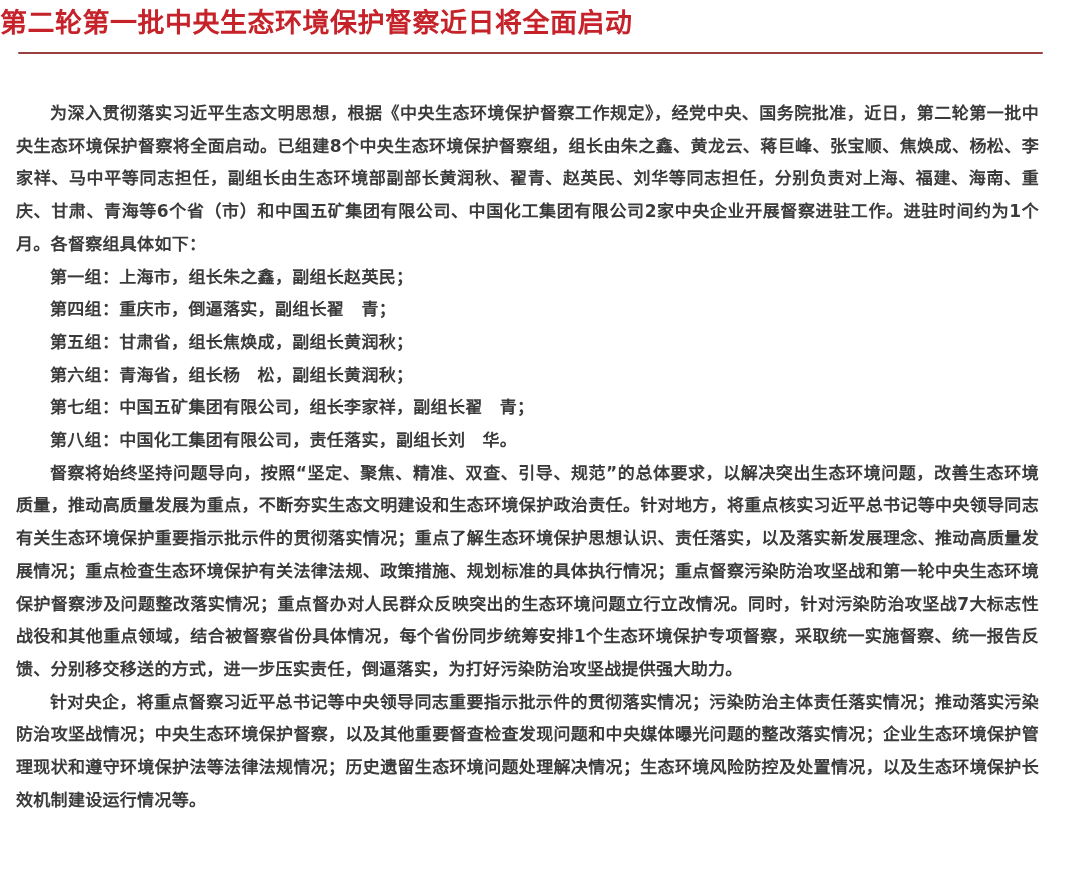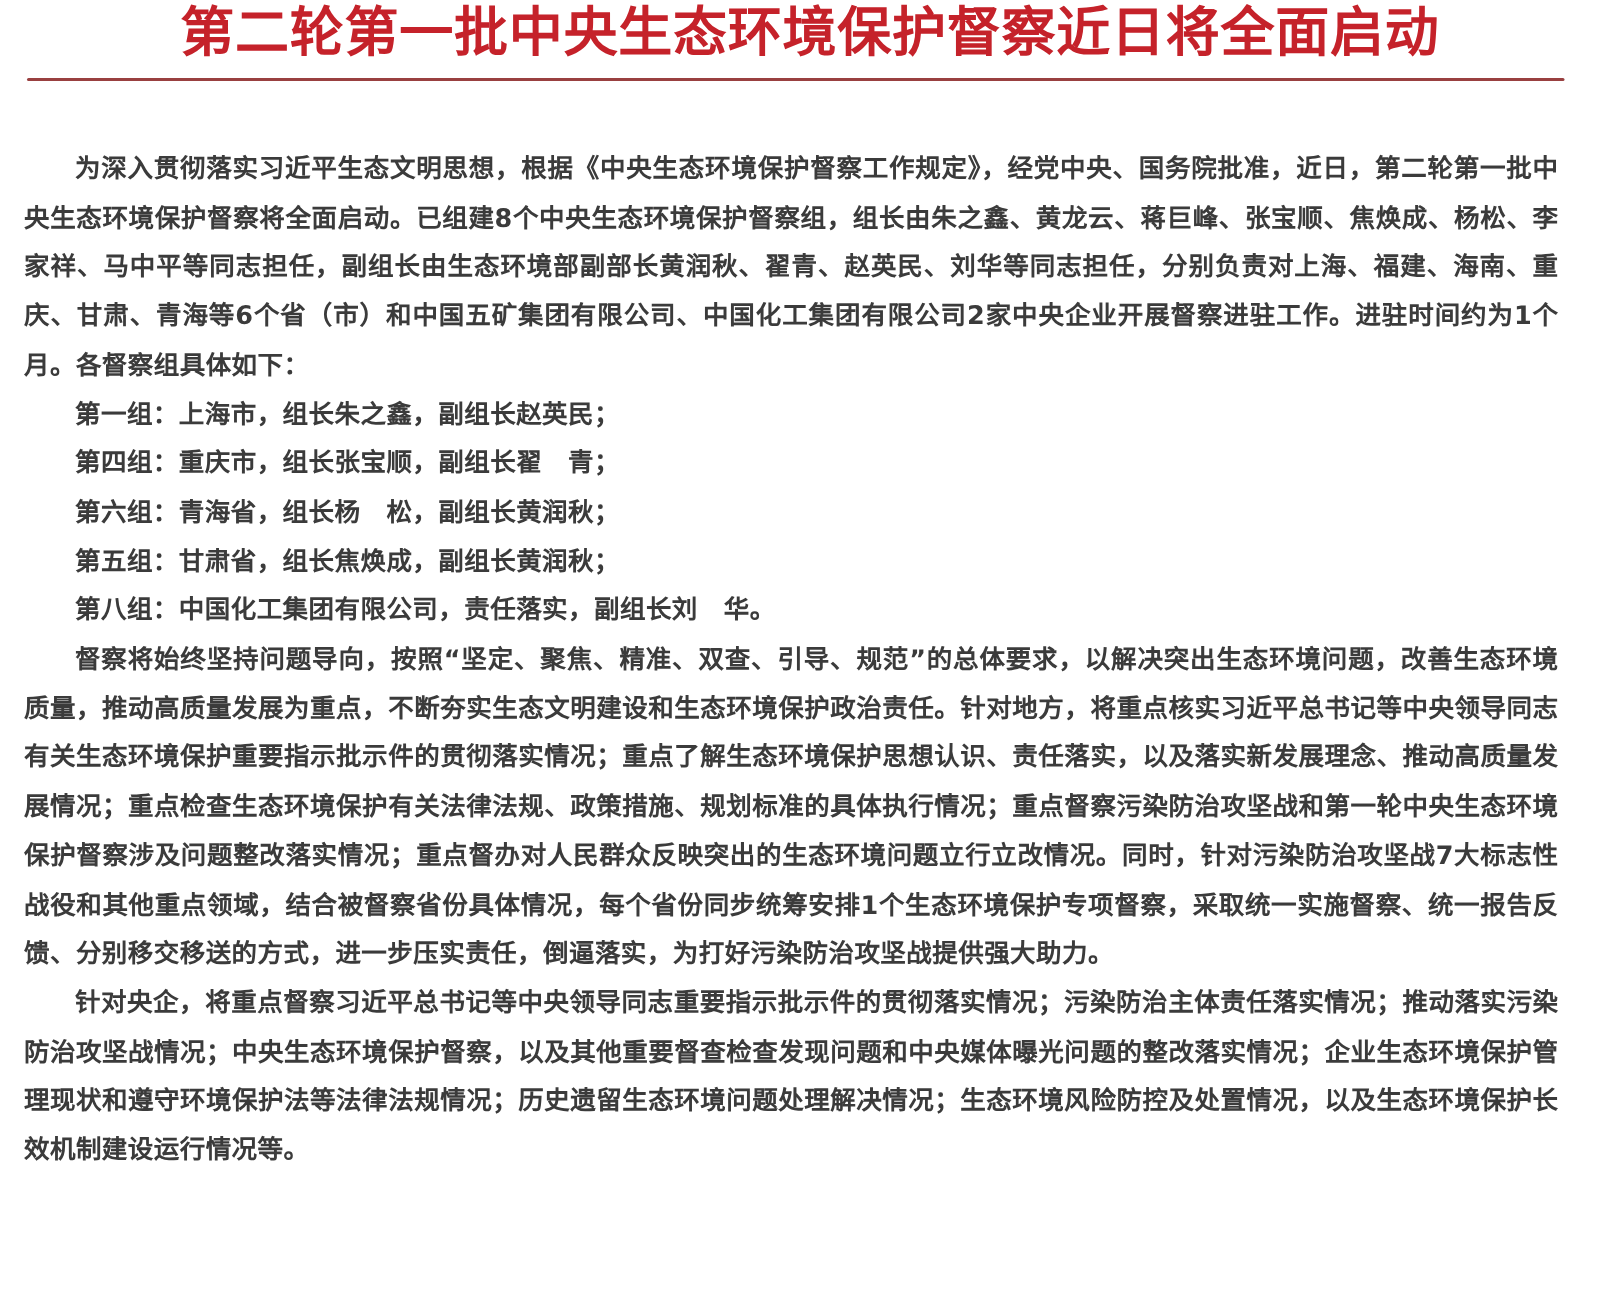--- a/index.html
+++ b/index.html
@@ -9,22 +9,21 @@
   }
   .page {
     position: relative;
     width: 1080px;
     height: 877px;
     background: #ffffff;
     overflow: hidden;
   }
   .article-title {
     margin-top: 7px;
-    text-align: center;
-    font-size: 36px;
+    font-size: 27px;
     font-weight: bold;
     color: #c5222a;
     letter-spacing: 0.5px;
     line-height: 32px;
   }
   .title-divider {
     height: 2px;
     background: #994040;
     margin: 13px 37px 0 18px;
     border-radius: 1px;
@@ -50,23 +49,24 @@
 
   <h1 class="article-title">第二轮第一批中央生态环境保护督察近日将全面启动</h1>
 
   <div class="title-divider"></div>
 
   <div class="content">
 
     <p>为深入贯彻落实习近平生态文明思想，根据《中央生态环境保护督察工作规定》，经党中央、国务院批准，近日，第二轮第一批中央生态环境保护督察将全面启动。已组建8个中央生态环境保护督察组，组长由朱之鑫、黄龙云、蒋巨峰、张宝顺、焦焕成、杨松、李家祥、马中平等同志担任，副组长由生态环境部副部长黄润秋、翟青、赵英民、刘华等同志担任，分别负责对上海、福建、海南、重庆、甘肃、青海等6个省（市）和中国五矿集团有限公司、中国化工集团有限公司2家中央企业开展督察进驻工作。进驻时间约为1个月。各督察组具体如下：</p>
 
     <p>第一组：上海市，组长朱之鑫，副组长赵英民；</p>
-    <p>第四组：重庆市，组长张宝顺，副组长翟　青；</p>
+    <p>第四组：重庆市，倒逼落实，副组长翟　青；</p>
+    <p>第五组：甘肃省，组长焦焕成，副组长黄润秋；</p>
     <p>第六组：青海省，组长杨　松，副组长黄润秋；</p>
-    <p>第五组：甘肃省，组长焦焕成，副组长黄润秋；</p>
+    <p>第七组：中国五矿集团有限公司，组长李家祥，副组长翟　青；</p>
     <p>第八组：中国化工集团有限公司，责任落实，副组长刘　华。</p>
 
     <p>督察将始终坚持问题导向，按照“坚定、聚焦、精准、双查、引导、规范”的总体要求，以解决突出生态环境问题，改善生态环境质量，推动高质量发展为重点，不断夯实生态文明建设和生态环境保护政治责任。针对地方，将重点核实习近平总书记等中央领导同志有关生态环境保护重要指示批示件的贯彻落实情况；重点了解生态环境保护思想认识、责任落实，以及落实新发展理念、推动高质量发展情况；重点检查生态环境保护有关法律法规、政策措施、规划标准的具体执行情况；重点督察污染防治攻坚战和第一轮中央生态环境保护督察涉及问题整改落实情况；重点督办对人民群众反映突出的生态环境问题立行立改情况。同时，针对污染防治攻坚战7大标志性战役和其他重点领域，结合被督察省份具体情况，每个省份同步统筹安排1个生态环境保护专项督察，采取统一实施督察、统一报告反馈、分别移交移送的方式，进一步压实责任，倒逼落实，为打好污染防治攻坚战提供强大助力。</p>
 
     <p>针对央企，将重点督察习近平总书记等中央领导同志重要指示批示件的贯彻落实情况；污染防治主体责任落实情况；推动落实污染防治攻坚战情况；中央生态环境保护督察，以及其他重要督查检查发现问题和中央媒体曝光问题的整改落实情况；企业生态环境保护管理现状和遵守环境保护法等法律法规情况；历史遗留生态环境问题处理解决情况；生态环境风险防控及处置情况，以及生态环境保护长效机制建设运行情况等。</p>
 
   </div>
 </div>
 
 </body></html>

